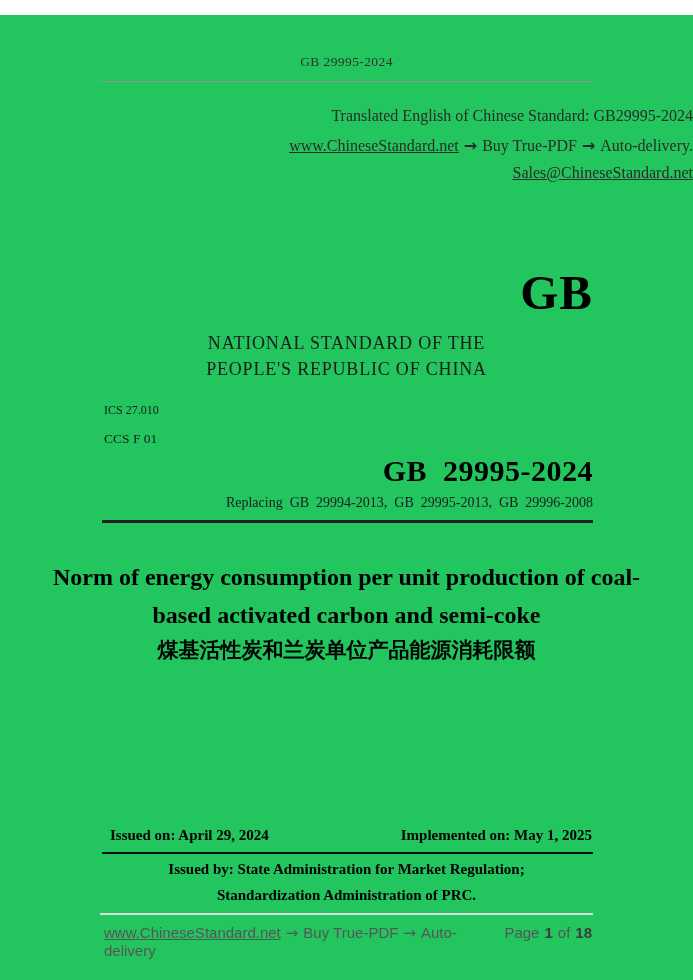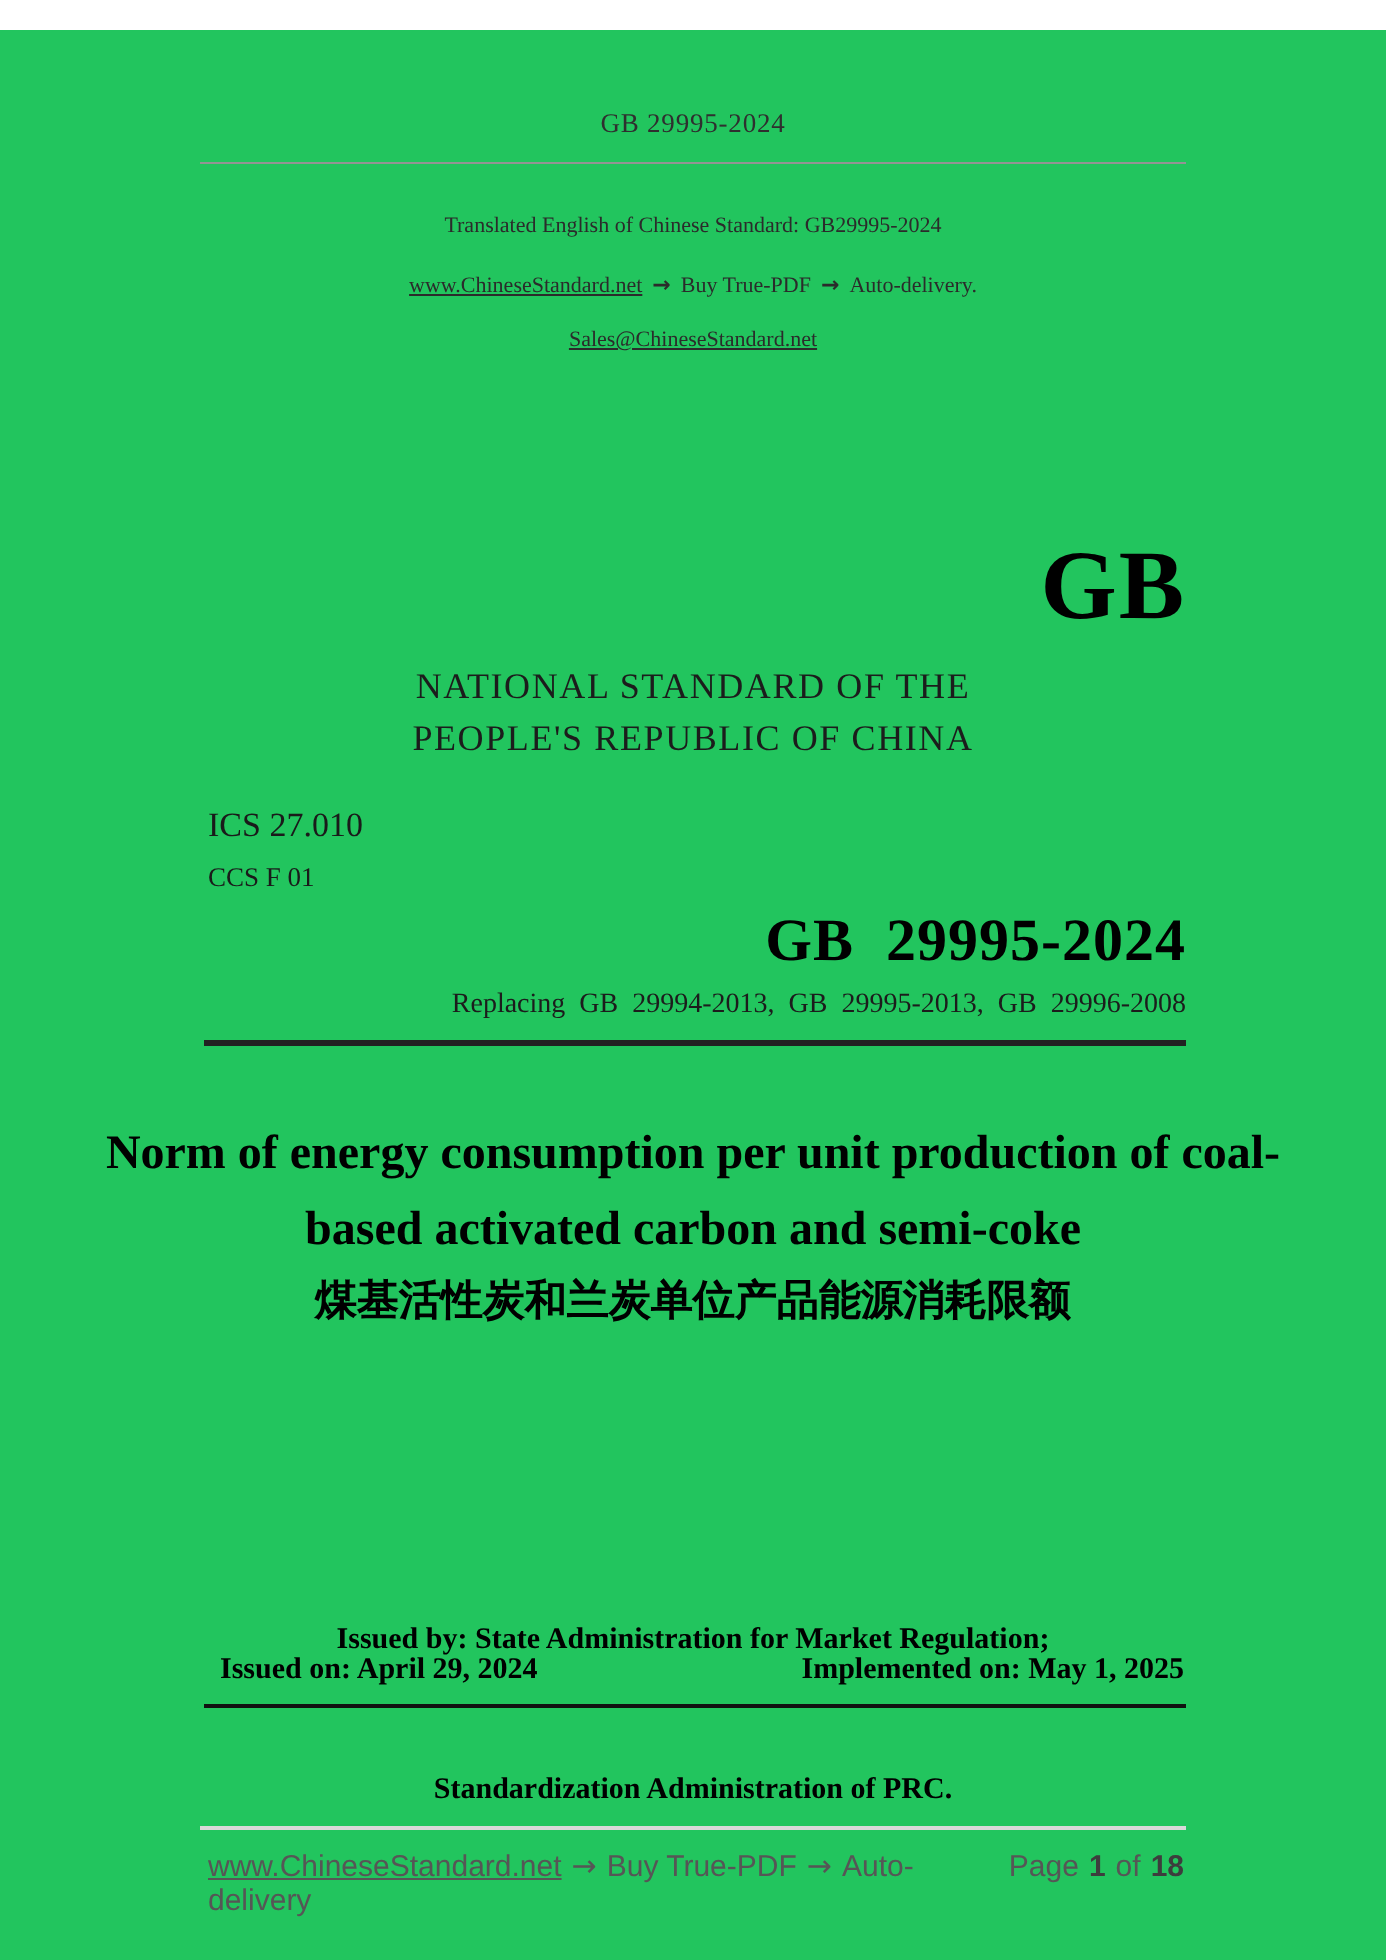--- a/index.html
+++ b/index.html
@@ -13,37 +13,37 @@
     overflow: hidden;
     margin-top: 15px;
   }
   .abs { position: absolute; }
   .center { left: 0; right: 0; text-align: center; }
   .pre { white-space: pre; }
 
   .hdr-code { top: 39px; font-size: 13.5px; color: #2f2f2f; letter-spacing: 0.4px; }
   .rule-top { top: 66px; left: 100px; right: 100px; border-top: 1.5px solid #949494; }
 
-  .hdr-line { font-size: 11px; color: #2b2b2b; }
+  .hdr-line { font-size: 16px; color: #2b2b2b; text-align: right; }
   .hdr-translated { top: 92px; }
   .hdr-buyline { top: 121px; }
   .hdr-email { top: 149px; }
   .link { text-decoration: underline; color: #2b2b2b; }
   .arrow { display: inline-block; margin: 0 5px; font-family: "DejaVu Sans", sans-serif; font-weight: bold; }
 
   .gb-logo {
     top: 253px; right: 100px;
     font-size: 49px; font-weight: bold; color: #000;
     line-height: 1; letter-spacing: 1px;
   }
   .nat-line { font-size: 18px; color: #1c1c1c; letter-spacing: 0.8px; }
   .nat1 { top: 318px; }
   .nat2 { top: 344px; }
 
-  .ics { top: 388px; left: 104px; font-size: 17px; }
+  .ics { top: 388px; left: 104px; font-size: 12px; }
   .ccs { top: 416px; left: 104px; font-size: 13.5px; }
 
   .big-code {
     top: 439px; right: 100px;
     font-size: 30px; font-weight: bold; color: #000;
     letter-spacing: 0.5px;
   }
   .replacing { top: 480px; right: 100px; font-size: 14px; color: #1c1c1c; }
   .rule-mid { top: 505px; left: 102px; right: 100px; border-top: 3px solid #222; }
 
@@ -52,21 +52,21 @@
   .title-en2 { top: 587px; }
   .title-zh { top: 621px; font-size: 21px; font-weight: bold; color: #000; }
 
   .issue-row {
     top: 812px; left: 110px; right: 101px;
     display: flex; justify-content: space-between;
     font-size: 15px; font-weight: bold; color: #000;
   }
   .rule-issue { top: 837px; left: 102px; right: 100px; border-top: 2.5px solid #111; }
   .issued-by { font-size: 15px; font-weight: bold; color: #000; }
-  .issued-by1 { top: 797px; text-align: center; }
+  .issued-by1 { top: 846px; text-align: center; }
   .issued-by2 { top: 872px; }
 
   .rule-footer { top: 898px; left: 100px; right: 100px; border-top: 2px solid #d9d9d9; }
   .footer-row {
     top: 909px; left: 104px; right: 101px;
     display: flex; justify-content: space-between; align-items: baseline;
     font-family: "Liberation Sans", "DejaVu Sans", sans-serif;
     font-size: 15px; color: #565656; gap: 19px;
   }
   .footer-left .link { color: #565656; }

